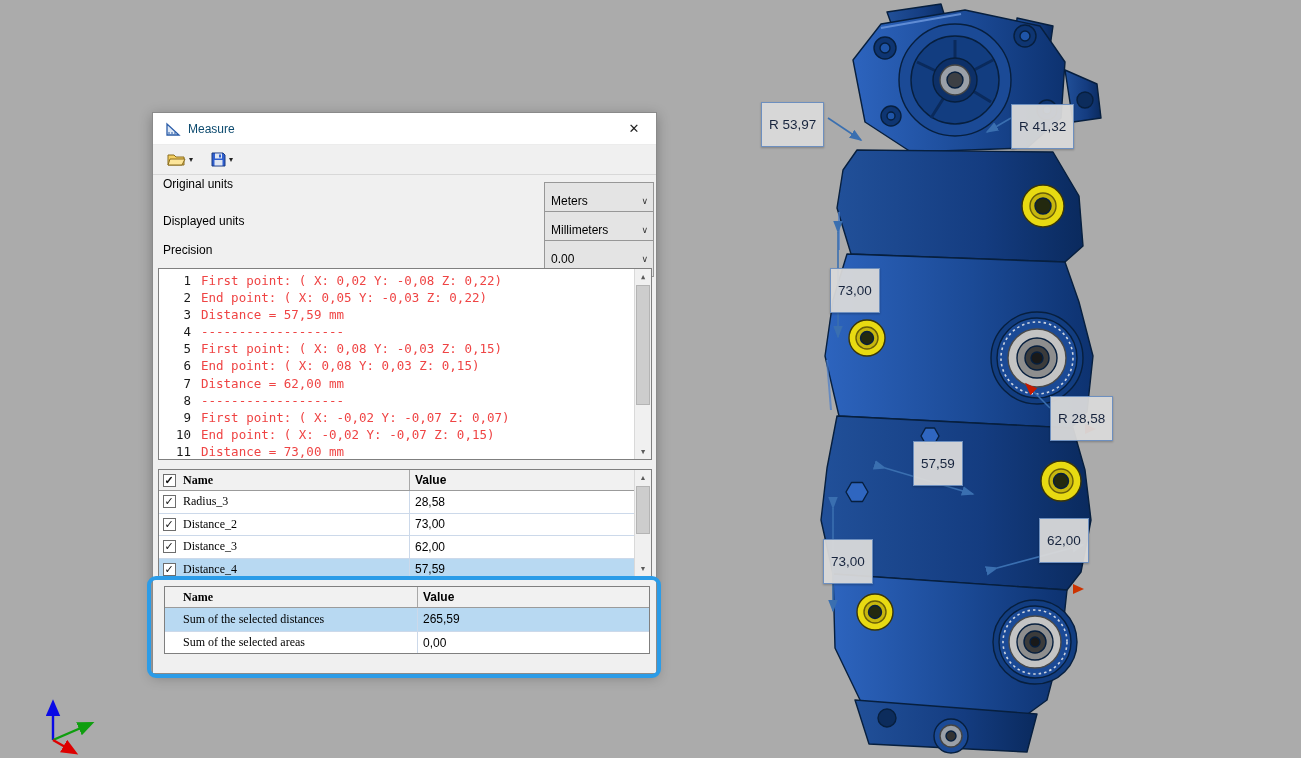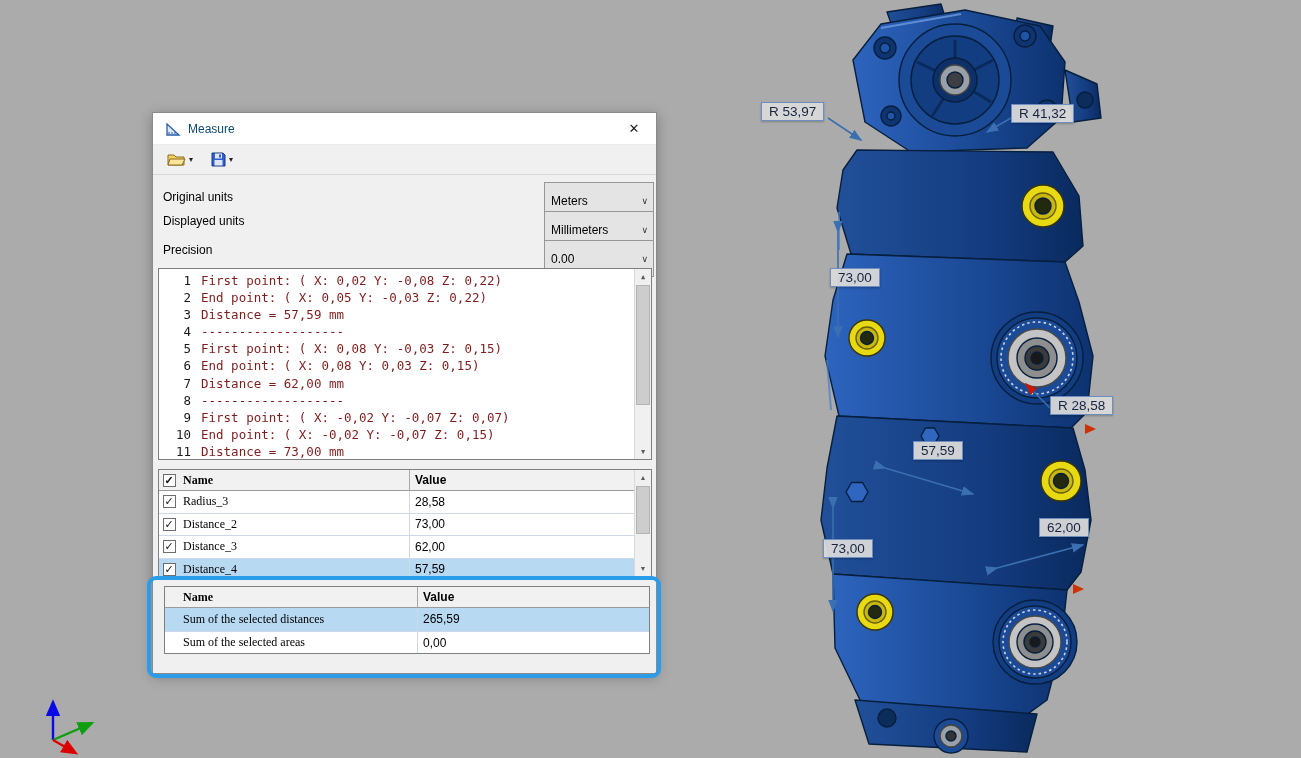--- a/index.html
+++ b/index.html
@@ -31,21 +31,21 @@
   .combo-chev{margin-left:auto;margin-right:5px;font-size:9px;color:#333;}
   
   .log{
     position:absolute;left:5px;top:155px;width:494px;height:192px;box-sizing:border-box;
     background:#fff;border:1px solid #7f7f7f;overflow:hidden;
     font-family:"DejaVu Sans Mono",monospace;font-size:12.5px;
   }
   .log-lines{position:absolute;left:0;top:3px;right:17px;bottom:0;}
   .log-line{display:flex;height:17.1px;line-height:17.1px;white-space:pre;}
   .ln{width:32px;text-align:right;padding-right:10px;color:#1a1a1a;flex:0 0 auto;}
-  .lt{color:#7f1d1d;}
+  .lt{color:#ef4444;}
   .vscroll{position:absolute;right:0;top:0;bottom:0;width:17px;background:#f0f0f0;border-left:1px solid #d9d9d9;box-sizing:border-box;}
   .scroll-arrow{height:15px;display:flex;align-items:center;justify-content:center;font-size:7px;color:#5a5a5a;cursor:pointer;}
   .scroll-arrow.bottom{position:absolute;bottom:0;left:0;right:0;}
   .scroll-thumb{position:absolute;left:1px;right:1px;background:#cdcdcd;border:1px solid #b4b4b4;cursor:pointer;}
   
   .rtable{
     position:absolute;left:5px;top:356px;width:494px;height:108px;box-sizing:border-box;
     background:#fff;border:1px solid #7f7f7f;overflow:hidden;font-size:12px;
   }
   .stable{
@@ -69,21 +69,21 @@
   .rt-scroll{position:absolute;right:0;top:0;bottom:0;width:17px;background:#f0f0f0;border-left:1px solid #d9d9d9;box-sizing:border-box;}
   
   .highlight-box{
     position:absolute;left:147px;top:576px;width:514px;height:102px;box-sizing:border-box;
     border:4px solid #2b9ce8;border-radius:9px;z-index:30;pointer-events:none;
   }
   
   .dim-label{
     position:absolute;z-index:5;background:rgba(217,217,217,0.95);
     border:1px solid #6d8fbf;color:#17243d;font-size:13.5px;
-    padding:1px 7px;box-shadow:0 1px 2px rgba(0,0,0,.25);cursor:pointer;white-space:nowrap;
+    padding:14px 7px;box-shadow:0 1px 2px rgba(0,0,0,.25);cursor:pointer;white-space:nowrap;
   }
 </style>
 </head>
 <body>
 
 <svg style="position:absolute;left:735px;top:0;width:430px;height:758px;z-index:1" viewBox="0 0 430 758" xmlns="http://www.w3.org/2000/svg">
   <defs>
     <linearGradient id="g1" x1="0" y1="0" x2="1" y2="0">
       <stop offset="0" stop-color="#2d64bе"></stop>
       <stop offset="0" stop-color="#2d64be"></stop>
@@ -230,21 +230,21 @@
       <svg width="15" height="15" viewBox="0 0 15 15">
         <path d="M1,1 L12,1 L14,3 L14,14 L1,14 Z" fill="#2f5fd0" stroke="#1a3a80"></path>
         <rect x="4" y="1.5" width="7" height="5" fill="#dfe6f2"></rect>
         <rect x="8" y="2.5" width="2" height="3" fill="#2f5fd0"></rect>
         <rect x="3.5" y="8" width="8" height="5.5" fill="#dfe6f2"></rect>
       </svg>
       <span class="tool-caret">▾</span>
     </div>
   </div>
 
-  <span class="form-label" style="top:77px">Original units</span>
+  <span class="form-label" style="top:64px">Original units</span>
   <div class="combo" style="top:69px">
     <span>Meters</span>
     <span class="combo-chev">∨</span>
   </div>
 
   <span class="form-label" style="top:101px">Displayed units</span>
   <div class="combo" style="top:98px">
     <span>Millimeters</span>
     <span class="combo-chev">∨</span>
   </div>

